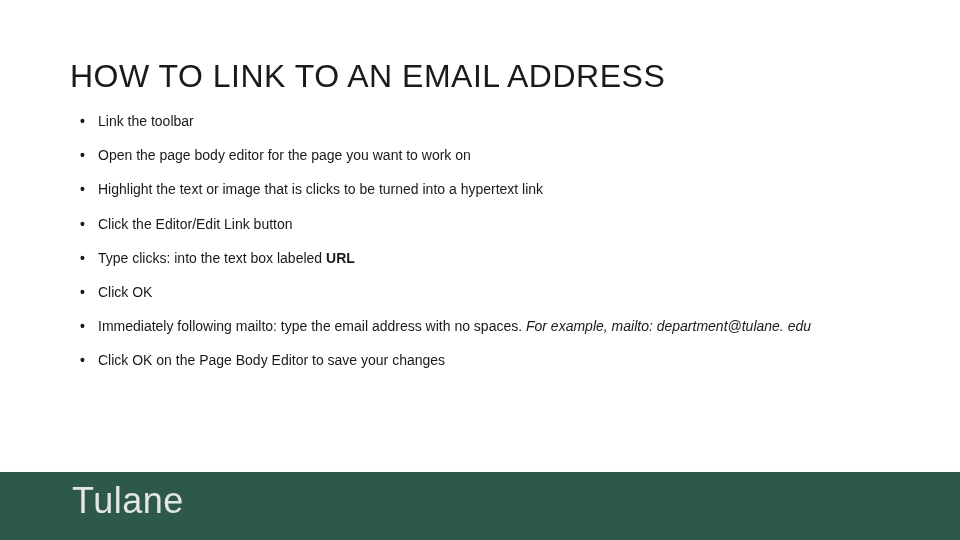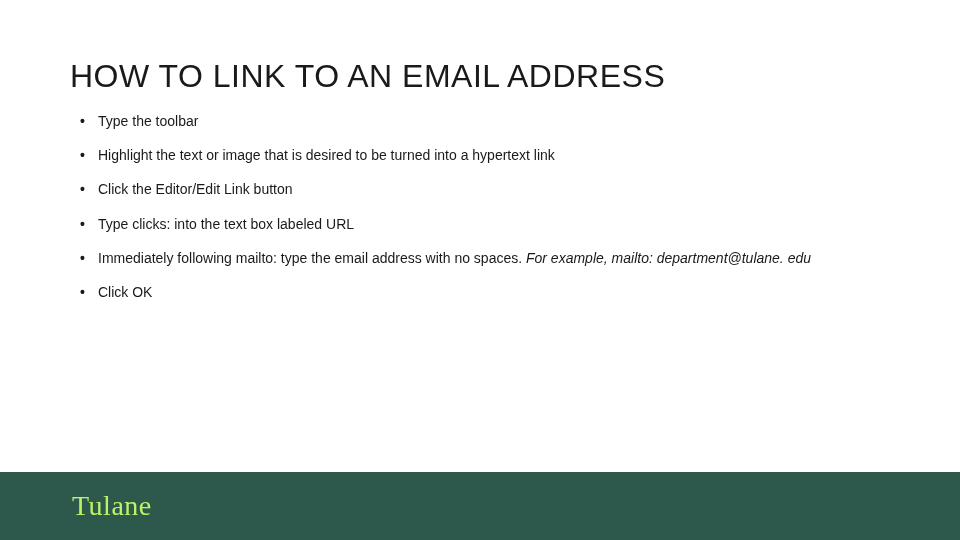--- a/index.html
+++ b/index.html
@@ -50,37 +50,37 @@
 ul.bullets > li::before {
   content: "•";
   position: absolute;
   left: 10px;
   top: 0;
   color: #1a1a1a;
   font-weight: 700;
 }
 ul.bullets > li .plain { font-weight: 400; }
 ul.bullets > li .italic { font-style: italic; font-weight: 400; }
-ul.bullets > li .bold { font-weight: 400; }
+ul.bullets > li .bold { font-weight: 700; }
 
 .footer {
   position: absolute;
   left: 0;
   bottom: 0;
   width: 960px;
   height: 68px;
   background: #2d594d;
 }
 .logo {
   position: absolute;
   left: 72px;
   bottom: 18px;
-  color: #bef264;
-  font-family: Liberation Serif, serif;
-  font-size: 28px;
+  color: #e5e5e5;
+  font-family: Liberation Sans, sans-serif;
+  font-size: 36px;
   letter-spacing: 0.5px;
 }
 .logo .t-cap {
   display: inline-block;
   position: relative;
 }
 
 .arc1, .arc2 {
   position: absolute;
   border: 1px solid #4a8a77;
@@ -107,30 +107,32 @@
 </style>
 </head>
 <body>
 
 <div class="slide">
 
   <div class="title">HOW TO LINK TO AN EMAIL ADDRESS</div>
 
   <div class="content">
     <ul class="bullets">
-      <li><span class="plain">Type the toolbar</span></li>
-      <li><span class="plain">Highlight the text or image that is desired to be turned into a hypertext link</span></li>
+      <li><span class="plain">Link the toolbar</span></li>
+      <li><span class="plain">Open the page body editor for the page you want to work on</span></li>
+      <li><span class="plain">Highlight the text or image that is clicks to be turned into a hypertext link</span></li>
       <li><span class="plain">Click the Editor/Edit Link button</span></li>
       <li>
         <span class="plain">Type clicks: into the text box labeled </span><span class="bold">URL</span>
       </li>
+      <li><span class="plain">Click OK</span></li>
       <li>
         <span class="plain"> Immediately following mailto: type the email address with no spaces. </span><span class="italic">For example, mailto: department@tulane. edu</span>
       </li>
-      <li><span class="plain">Click OK</span></li>
+      <li><span class="plain">Click OK on the Page Body Editor to save your changes</span></li>
     </ul>
   </div>
 
   <div class="arc1"></div>
   <div class="arc2"></div>
 
   <div class="footer">
     <div class="logo">
       <span class="t-cap">Tulane</span>
     </div>

